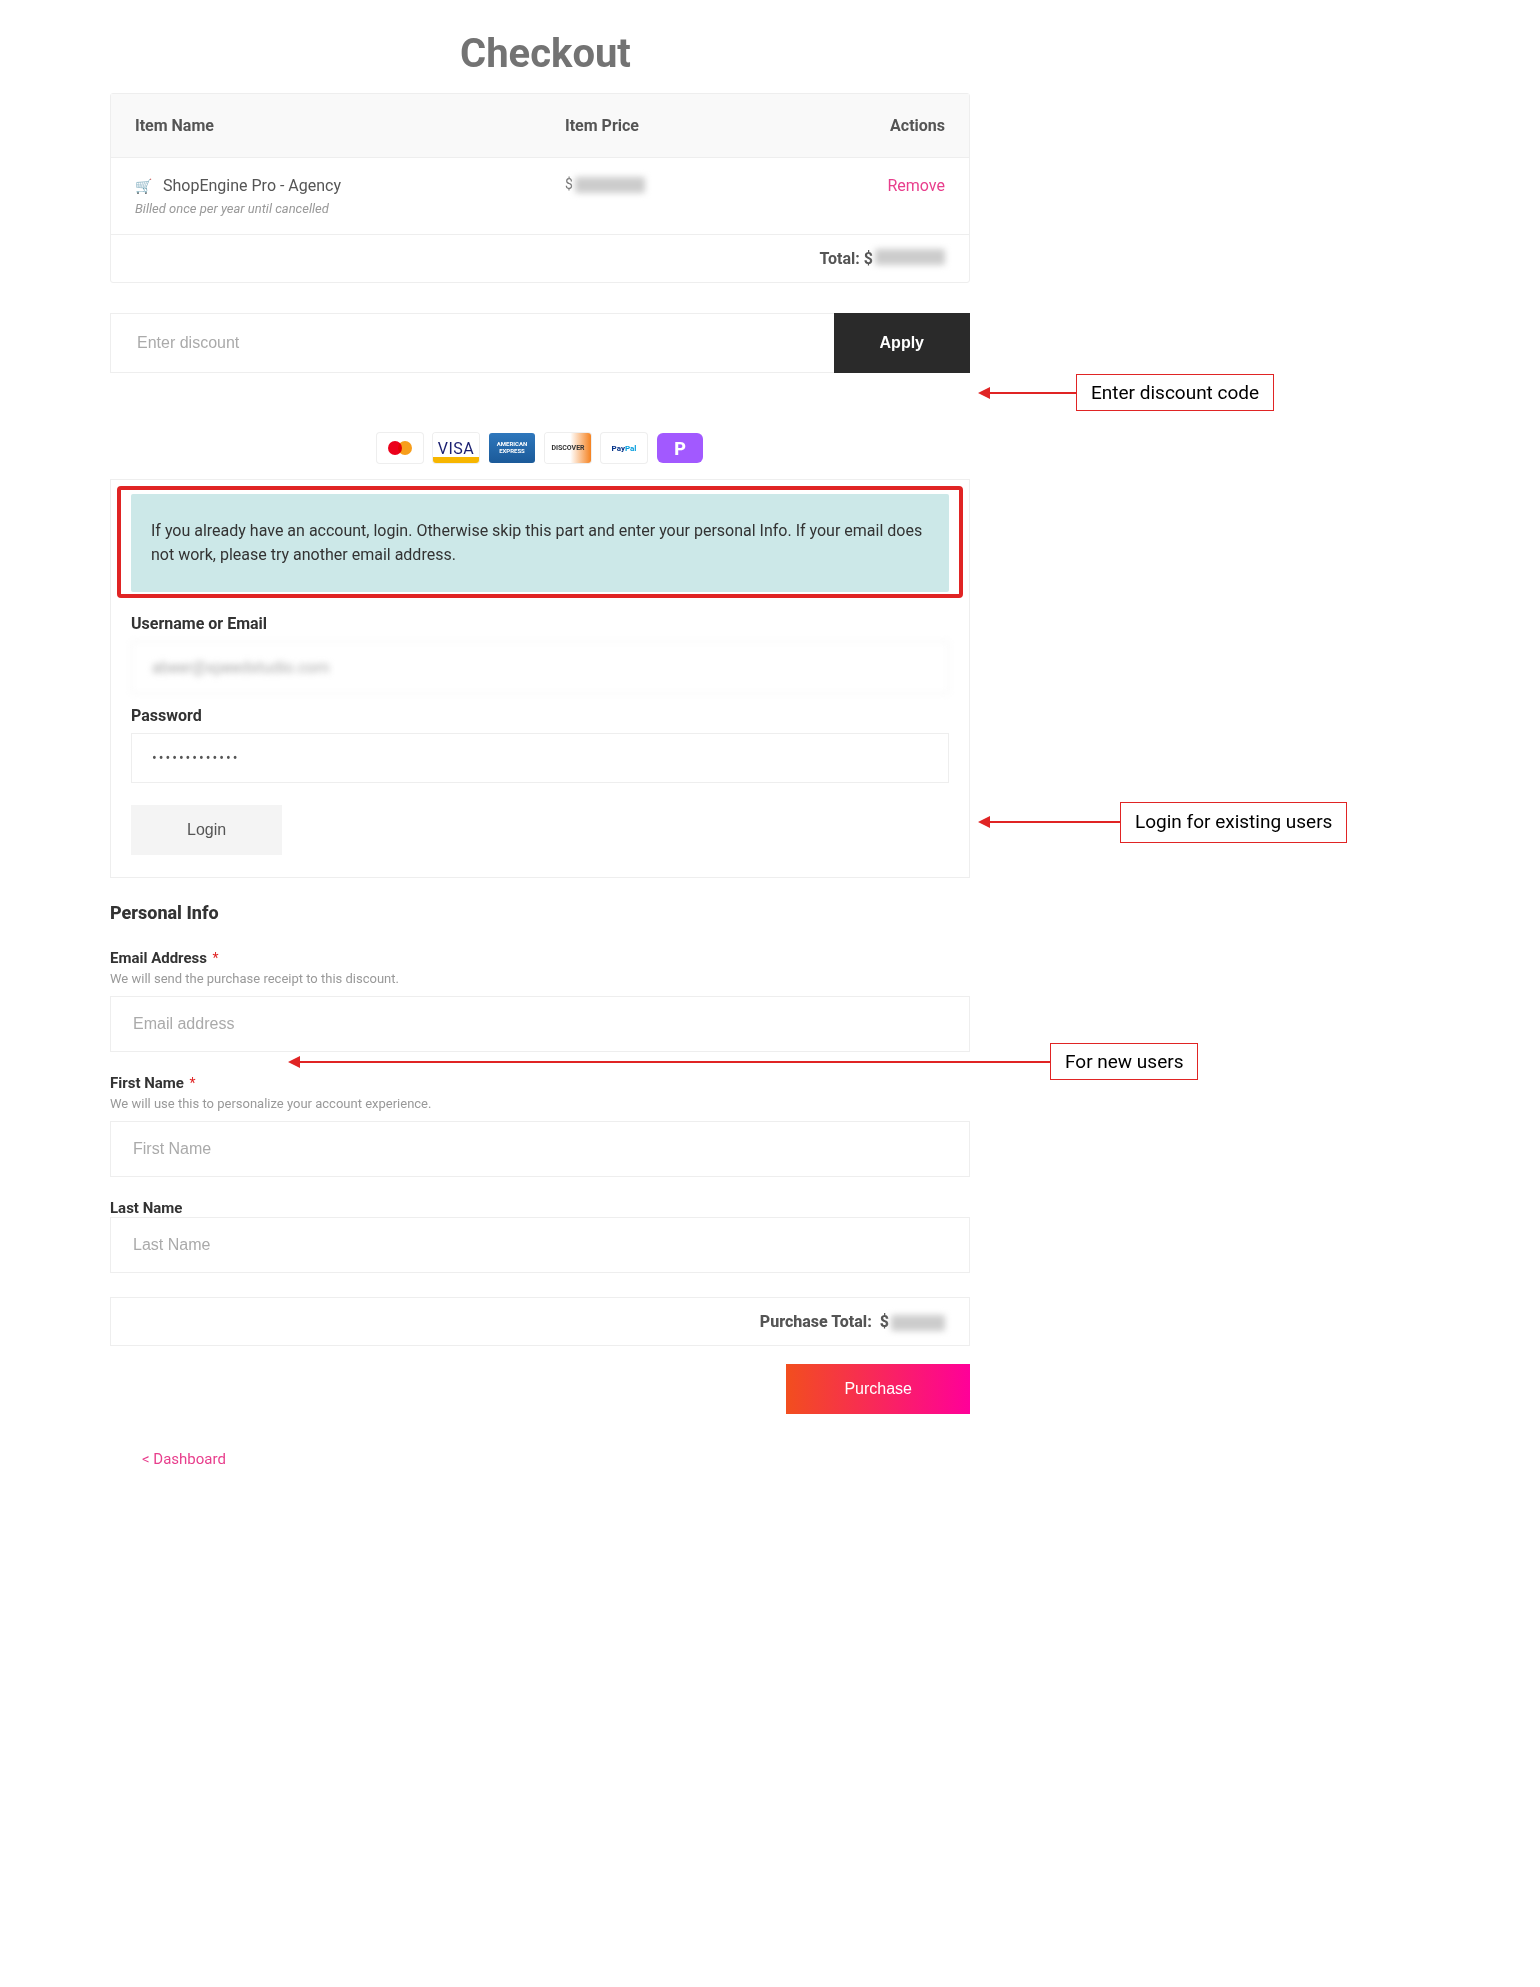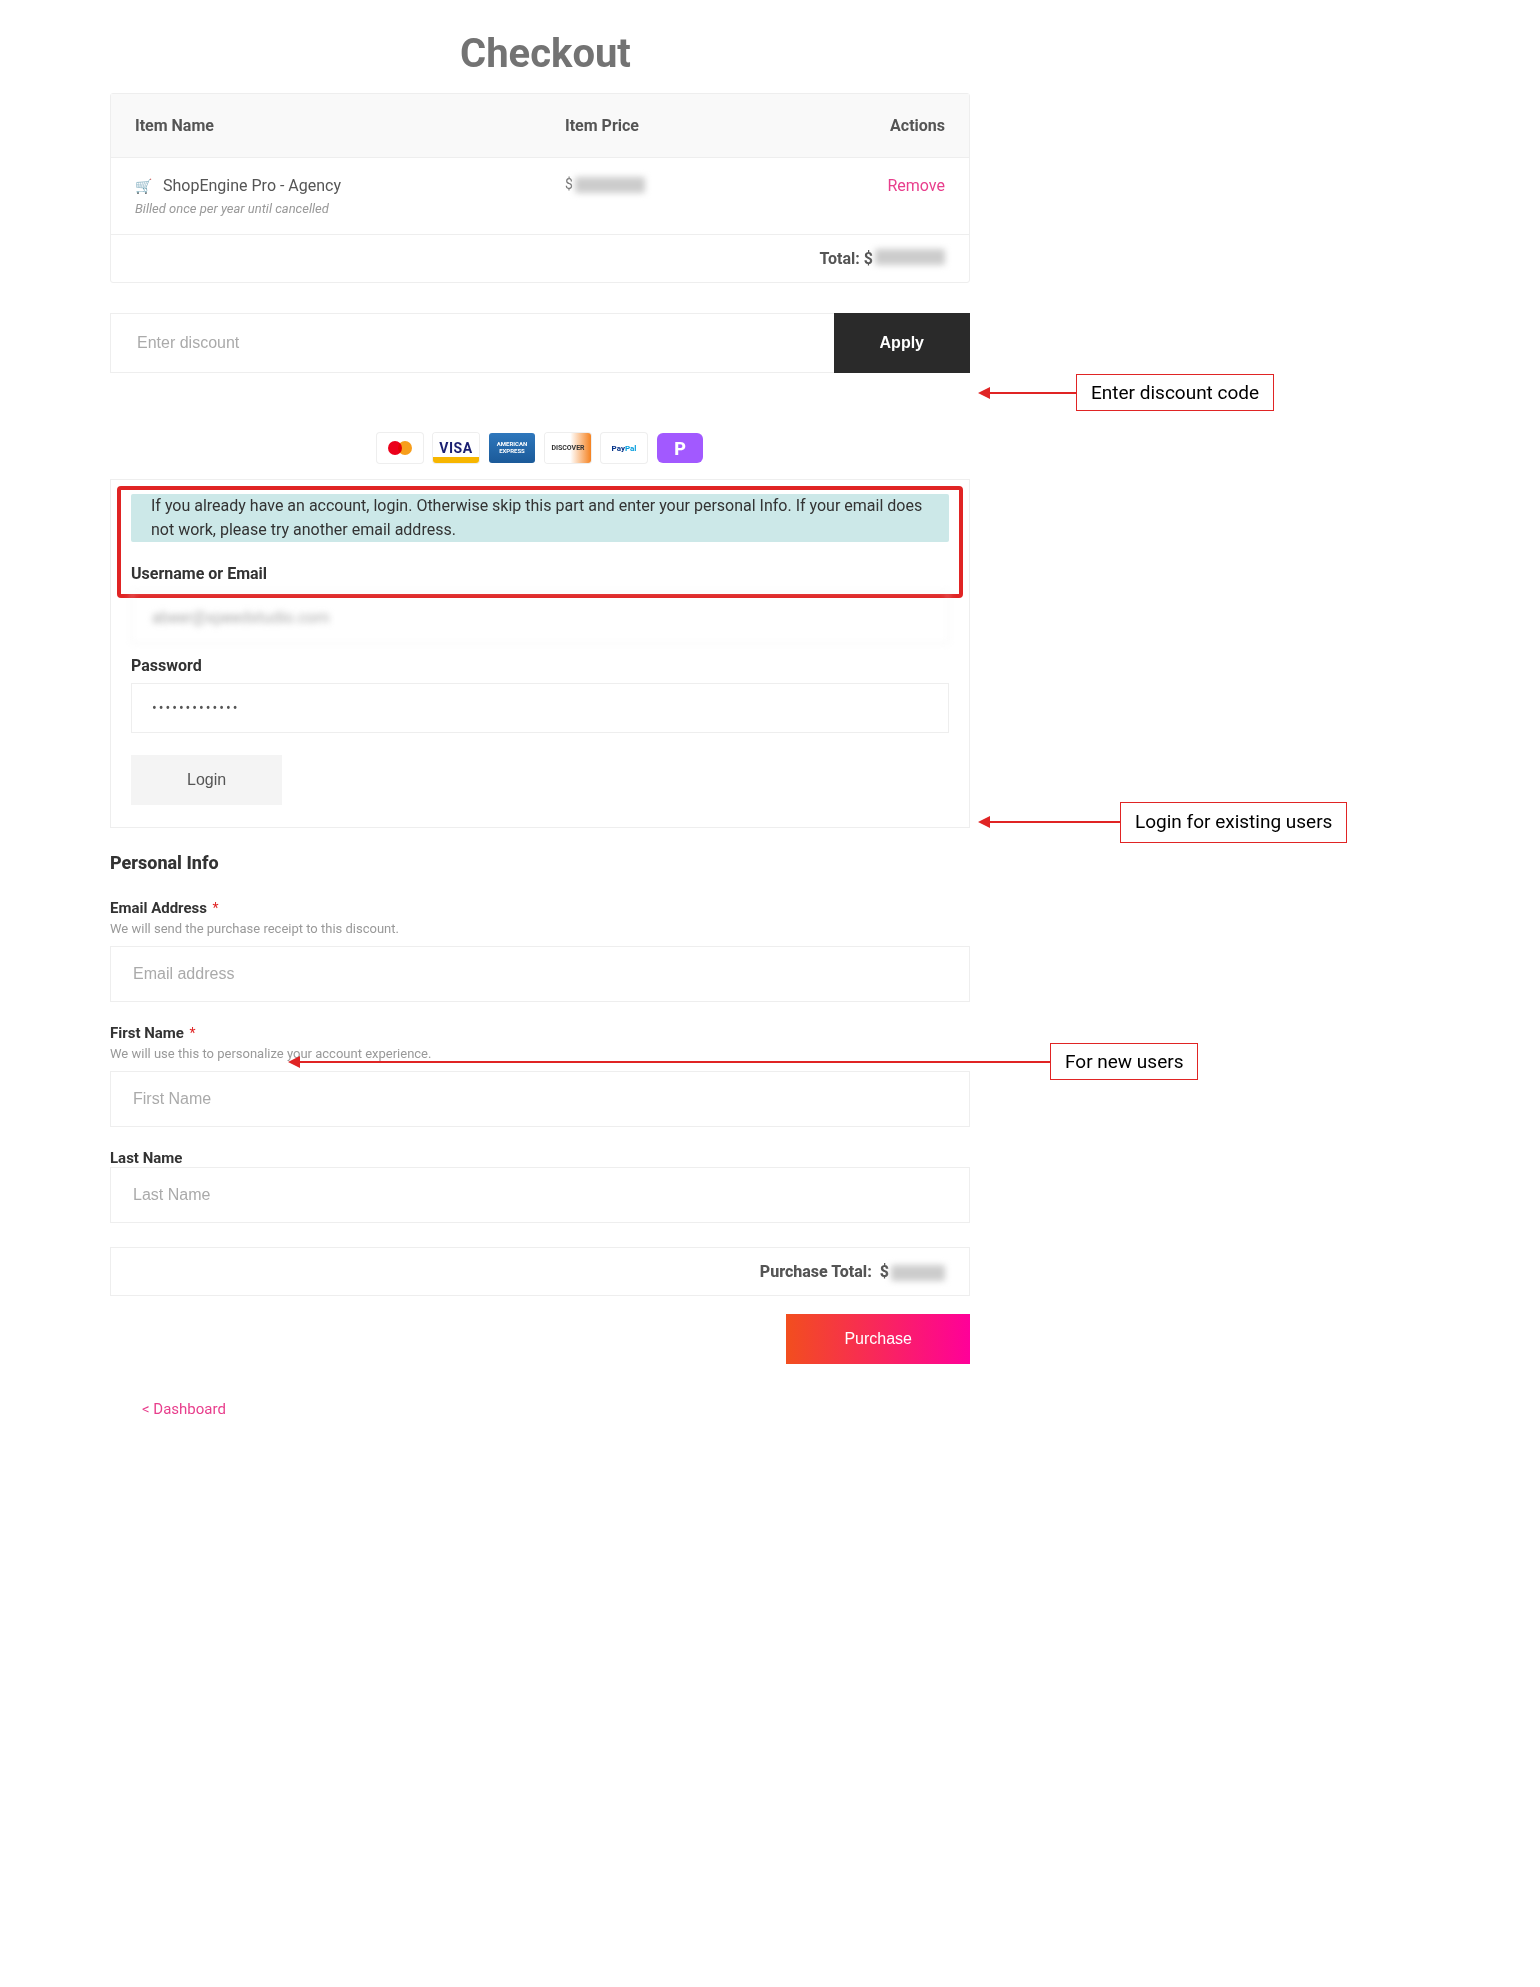--- a/index.html
+++ b/index.html
@@ -88,42 +88,42 @@
       width:46px; height:30px; border-radius:3px; background:#eee;
       display:flex; align-items:center; justify-content:center; font-size:9px; font-weight:700;
     }
     .mastercard { background:#fff; box-shadow: 0 0 0 1px #eee; }
     .mc-circles { position:relative; width:24px; height:16px; }
     .mc-circles::before, .mc-circles::after {
       content:""; position:absolute; width:14px; height:14px; border-radius:50%; top:1px;
     }
     .mc-circles::before { background:#eb001b; left:0; }
     .mc-circles::after { background:#f79e1b; right:0; mix-blend-mode:multiply; }
-    .visa { background: linear-gradient(#fff,#fff); box-shadow: 0 0 0 1px #eee; color:#1a1f71; font-size:14px; font-weight:700; letter-spacing:0.5px; }
+    .visa { background: linear-gradient(#fff,#fff); box-shadow: 0 0 0 1px #eee; color:#1a1f71; font-size:16px; font-weight:400; letter-spacing:0.5px; }
     .visa-strip { position:relative; width:100%; height:100%; display:flex; align-items:center; justify-content:center; }
     .visa-strip::after { content:""; position:absolute; bottom:0; left:0; right:0; height:6px; background:#f7b600; border-radius:0 0 3px 3px; }
     .amex { background: linear-gradient(#2E77BC,#1b5a99); color:#fff; font-size:6px; line-height:1.1; text-align:center; }
     .discover { background: linear-gradient(90deg,#fff 0%,#fff 55%,#f58220 100%); color:#333; font-size:7px; box-shadow:0 0 0 1px #eee; }
     .paypal { background:#fff; box-shadow: 0 0 0 1px #eee; }
     .paypal span { font-size:8px; font-weight:700; }
     .paypal .p1 { color:#003087; }
     .paypal .p2 { color:#009cde; }
     .paddle { background:#A259FF; color:#fff; font-size:18px; font-weight:800; border-radius:6px; }
 
     
     .login-box {
       width:860px; border:1px solid #eee; position:relative;
       padding: 14px;
     }
     .red-outline {
       position:absolute; inset:6px; border:4px solid #e02424; border-radius:4px; pointer-events:none;
       height: 112px;
     }
     .info-msg {
-      background:#cce8e8; color:#333; padding: 0 20px; margin: 0 6px 22px 6px;
+      background:#cce8e8; color:#333; padding: 25px 20px; margin: 0 6px 22px 6px;
       font-size: 16px; line-height:1.5; border-radius:2px;
     }
     .form-label {
       font-weight:700; color:#333; display:block; margin: 12px 6px 8px 6px; font-size:16px;
     }
     .text-input {
       width: calc(100% - 12px); margin: 0 6px; padding: 16px 20px; border:1px solid #eee;
       font-size:16px; color:#555;
     }
     .blurred-value {

